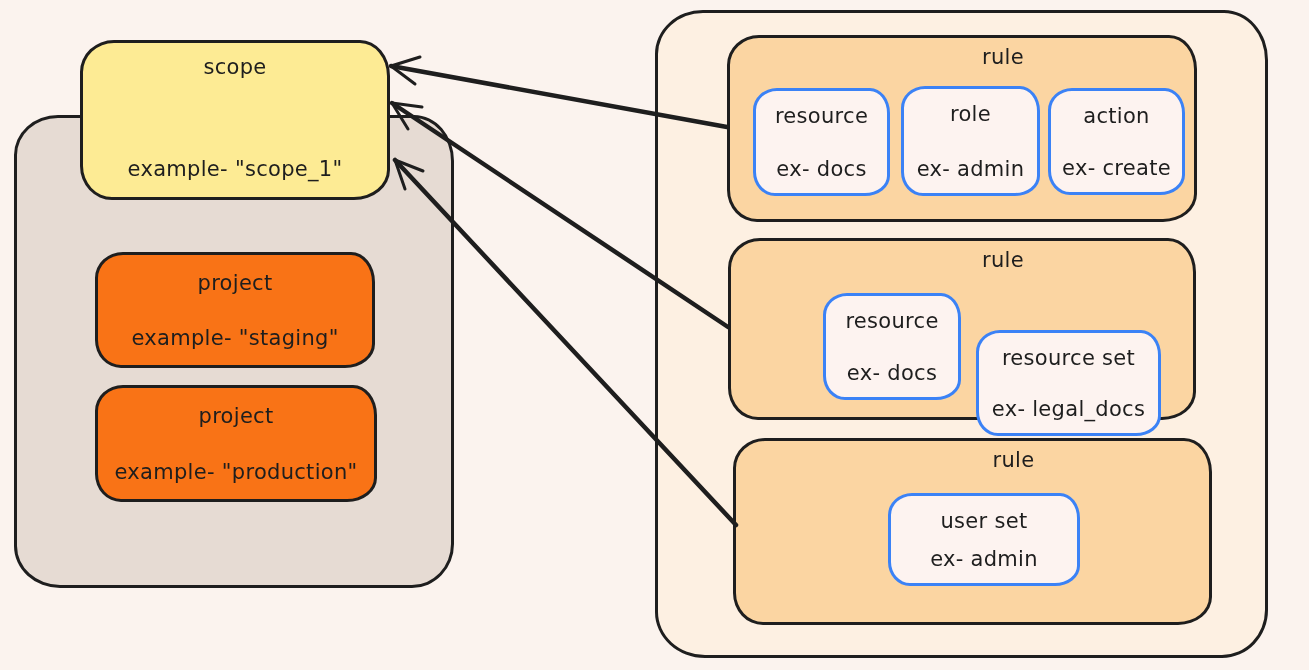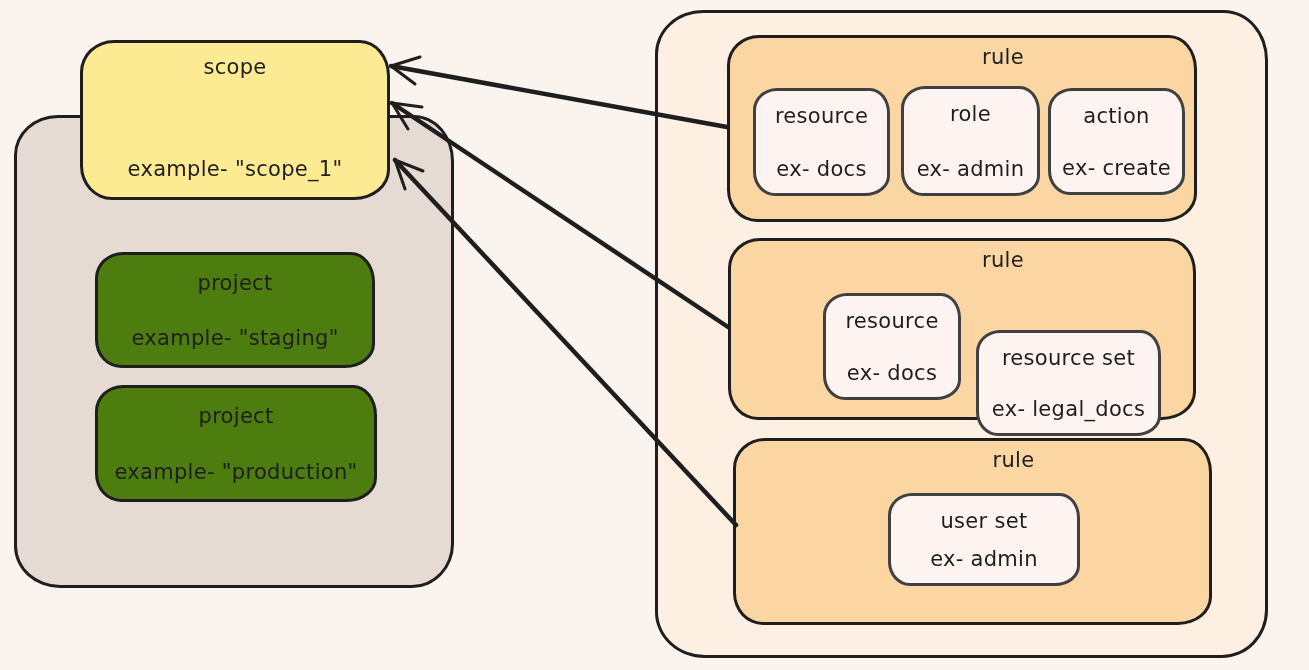--- a/index.html
+++ b/index.html
@@ -15,33 +15,33 @@
   .t{font-size:21px;letter-spacing:.3px;white-space:nowrap;}
 
   
   .c-beige{left:14px;top:115px;width:440px;height:473px;background:#e6dbd3;
            border-radius:44px 40px 42px 46px / 40px 46px 44px 42px;z-index:1;}
   .b-scope{left:80px;top:40px;width:310px;height:160px;background:#fdeb94;
            border-radius:34px 30px 36px 32px / 32px 36px 30px 34px;z-index:3;
            padding:12px 8px 16px;}
   .b-proj1{left:95px;top:252px;width:280px;height:116px;}
   .b-proj2{left:95px;top:385px;width:282px;height:117px;}
-  .b-proj{background:#4d7c0f;border-radius:28px 24px 30px 26px / 26px 30px 24px 28px;z-index:3;
+  .b-proj{background:#f97316;border-radius:28px 24px 30px 26px / 26px 30px 24px 28px;z-index:3;
           padding:16px 8px 15px;}
 
   
   .c-cream{left:655px;top:10px;width:613px;height:648px;background:#fdf0e2;
            border-radius:48px 44px 46px 50px / 44px 50px 48px 46px;z-index:1;}
   .b-rule{background:#fbd5a2;border-radius:32px 28px 34px 30px / 30px 34px 28px 32px;z-index:2;}
   .b-rule1{left:727px;top:35px;width:470px;height:187px;}
   .b-rule2{left:728px;top:238px;width:468px;height:182px;}
   .b-rule3{left:733px;top:438px;width:479px;height:187px;}
   .rule-title{position:absolute;left:0;top:7px;width:100%;text-align:center;padding-left:41px;}
 
-  .b-item{position:absolute;box-sizing:border-box;border:3px solid #404040;background:#fdf3f0;
+  .b-item{position:absolute;box-sizing:border-box;border:3px solid #3b82f6;background:#fdf3f0;
           border-radius:24px 20px 25px 22px / 22px 25px 20px 24px;
           padding:13px 4px 12px;}
   
   .i-resource1{left:23px;top:50px;width:137px;height:108px;}
   .i-role{left:171px;top:48px;width:139px;height:110px;}
   .i-action{left:318px;top:50px;width:137px;height:107px;}
   
   .i-resource2{left:92px;top:52px;width:138px;height:107px;}
   .i-resourceset{left:245px;top:53px;width:185px;height:106px;margin-top:36px;}
   

